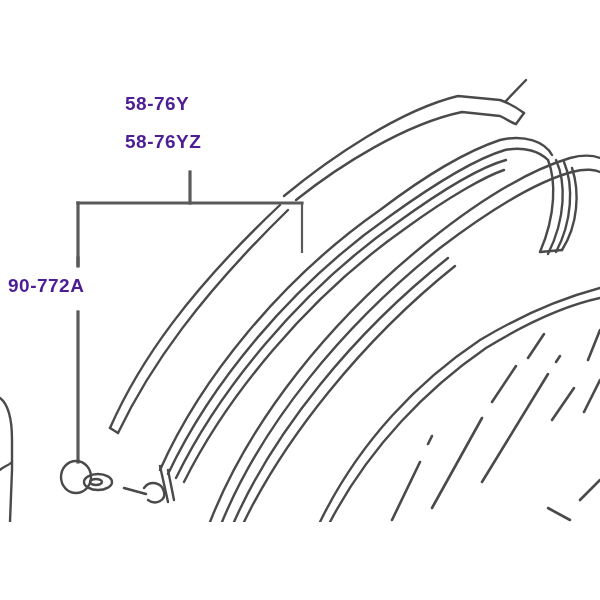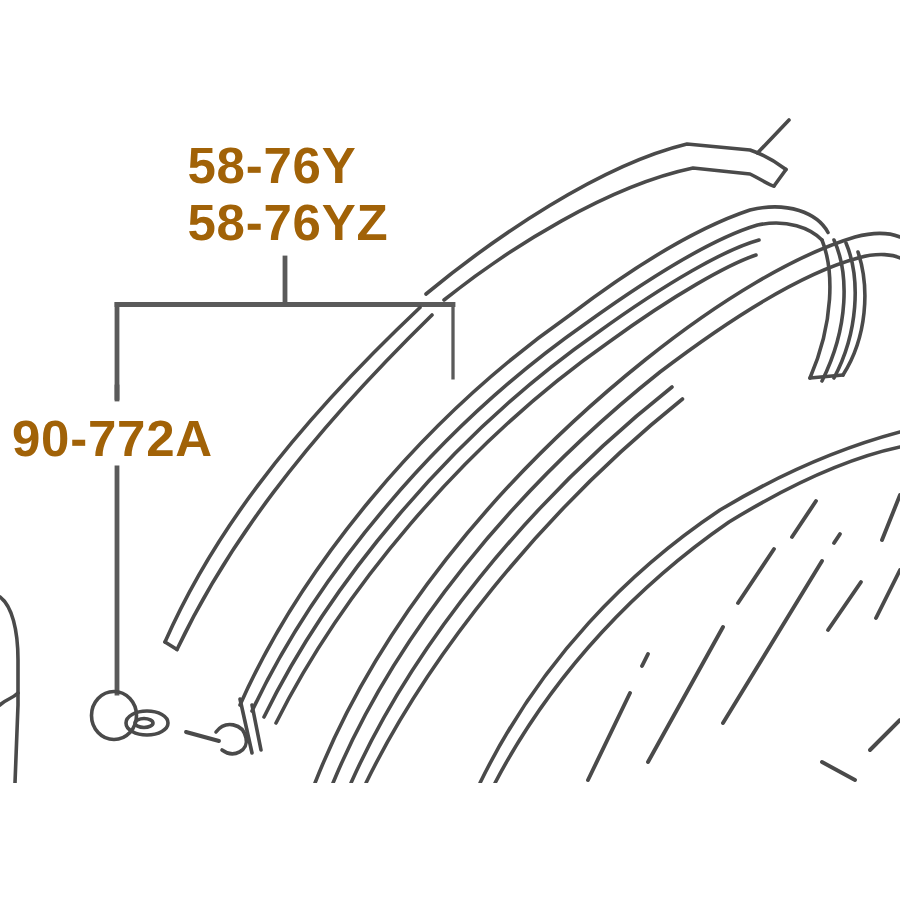--- a/index.html
+++ b/index.html
@@ -4,22 +4,22 @@
 <style>
   html, body { margin: 0; padding: 0; background: #ffffff; }
   body { width: 600px; height: 600px; overflow: hidden; position: relative; font-family: "Liberation Sans", sans-serif; }
   .canvas { position: absolute; left: 0; top: 0; width: 600px; height: 600px; background: #ffffff; }
   .drawing-area { position: absolute; left: 0; top: 0; width: 600px; height: 522px; overflow: hidden; background: #ffffff; }
   svg { position: absolute; left: 0; top: 0; }
   .part-label {
     position: absolute;
     font-family: "Liberation Sans", sans-serif;
     font-weight: bold;
-    color: #a16207;
-    font-size: 34px;
+    color: #4c1d95;
+    font-size: 19px;
     letter-spacing: 0.5px;
     line-height: 1;
     white-space: nowrap;
   }
   .stroke { fill: none; stroke: #4a4a4a; stroke-width: 2.4; stroke-linecap: round; stroke-linejoin: round; }
   .leader { fill: none; stroke: #5a5a5a; stroke-width: 3.2; stroke-linecap: square; }
   .leader-thin { fill: none; stroke: #5a5a5a; stroke-width: 2.2; }
   .dash { fill: none; stroke: #4a4a4a; stroke-width: 2.6; stroke-linecap: round; }
 </style>
 </head>

